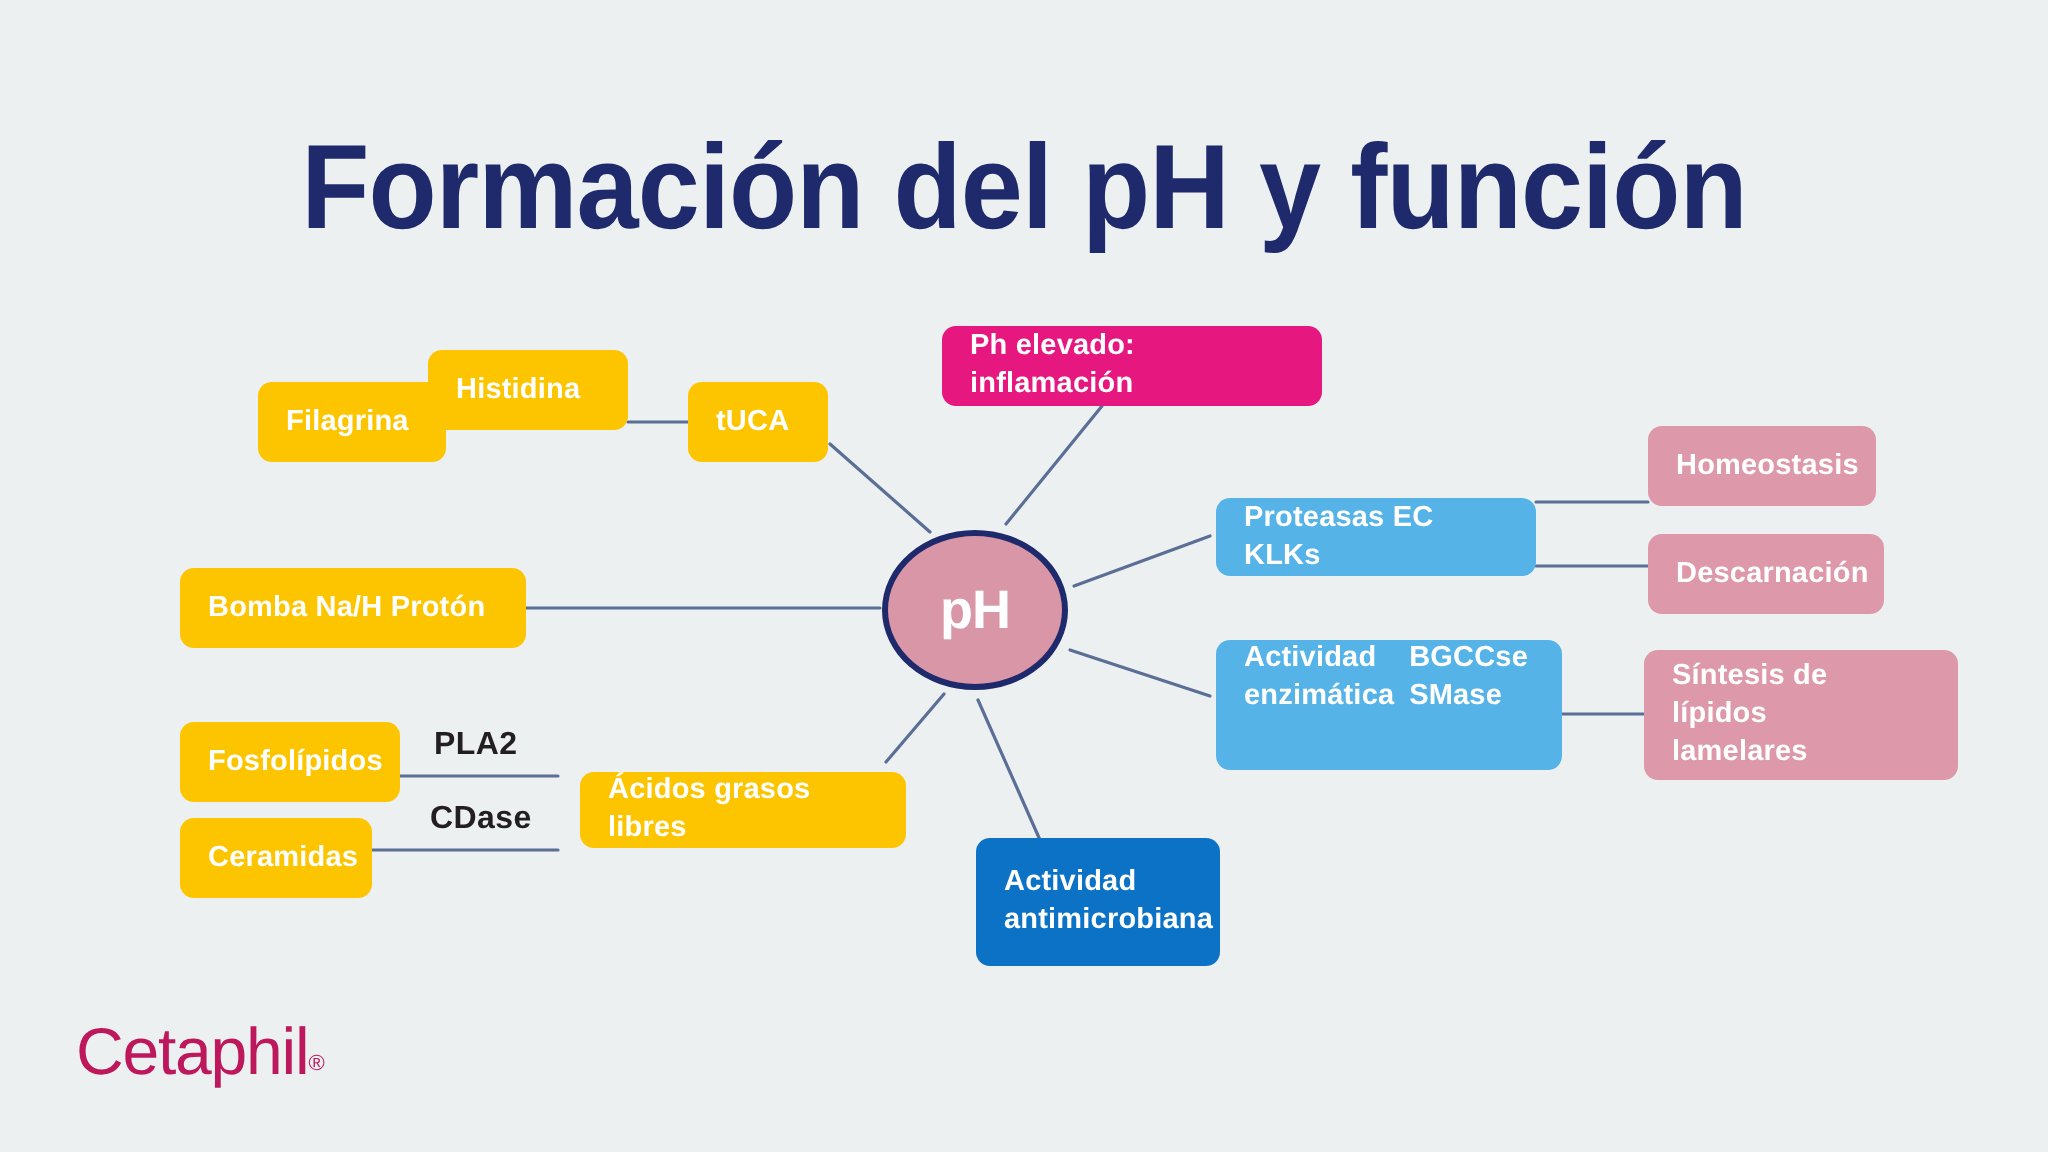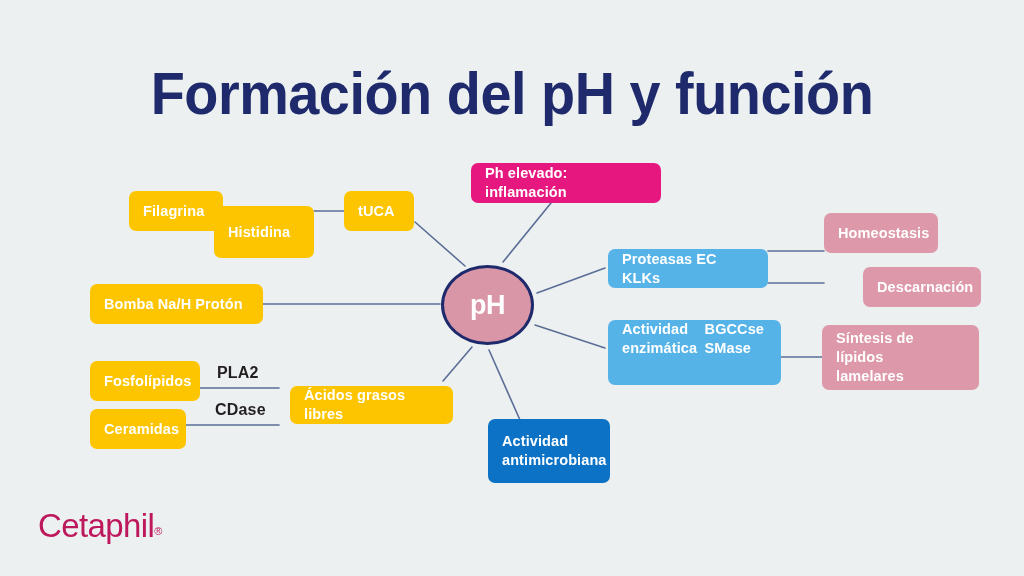--- a/index.html
+++ b/index.html
@@ -161,21 +161,21 @@
       <line x1="768" y1="283" x2="824" y2="283"></line>
 
       <line x1="780" y1="357" x2="822" y2="357"></line>
     </g>
   </svg>
 
   <div class="node yellow" style="left:90px; top:191px; width:94px; height:40px;margin-left:39px;">
     <span>Filagrina</span>
   </div>
 
-  <div class="node yellow" style="left:214px; top:206px; width:100px; height:52px;">
+  <div class="node yellow" style="left:214px; top:175px; width:100px; height:40px;">
     <span>Histidina</span>
   </div>
 
   <div class="node yellow" style="left:344px; top:191px; width:70px; height:40px;">
     <span>tUCA</span>
   </div>
 
   <div class="node yellow" style="left:90px; top:284px; width:173px; height:40px;">
     <span>Bomba Na/H Protón</span>
   </div>
@@ -215,21 +215,21 @@
 
   <div class="node blue-dark multiline" style="left:488px; top:419px; width:122px; height:64px; flex-direction:column; align-items:flex-start; justify-content:center;">
     <span>Actividad</span>
     <span>antimicrobiana</span>
   </div>
 
   <div class="node rose" style="left:824px; top:213px; width:114px; height:40px;">
     <span>Homeostasis</span>
   </div>
 
-  <div class="node rose" style="left:824px; top:267px; width:118px; height:40px;margin-left:39px;">
+  <div class="node rose" style="left:824px; top:267px; width:118px; height:40px;">
     <span>Descarnación</span>
   </div>
 
   <div class="node rose multiline" style="left:822px; top:325px; width:157px; height:65px; flex-direction:column; align-items:flex-start; justify-content:center;">
     <span>Síntesis de lípidos</span>
     <span>lamelares</span>
   </div>
 
   <div class="logo"><span>Cetaphil</span><span class="reg">®</span></div>
 

